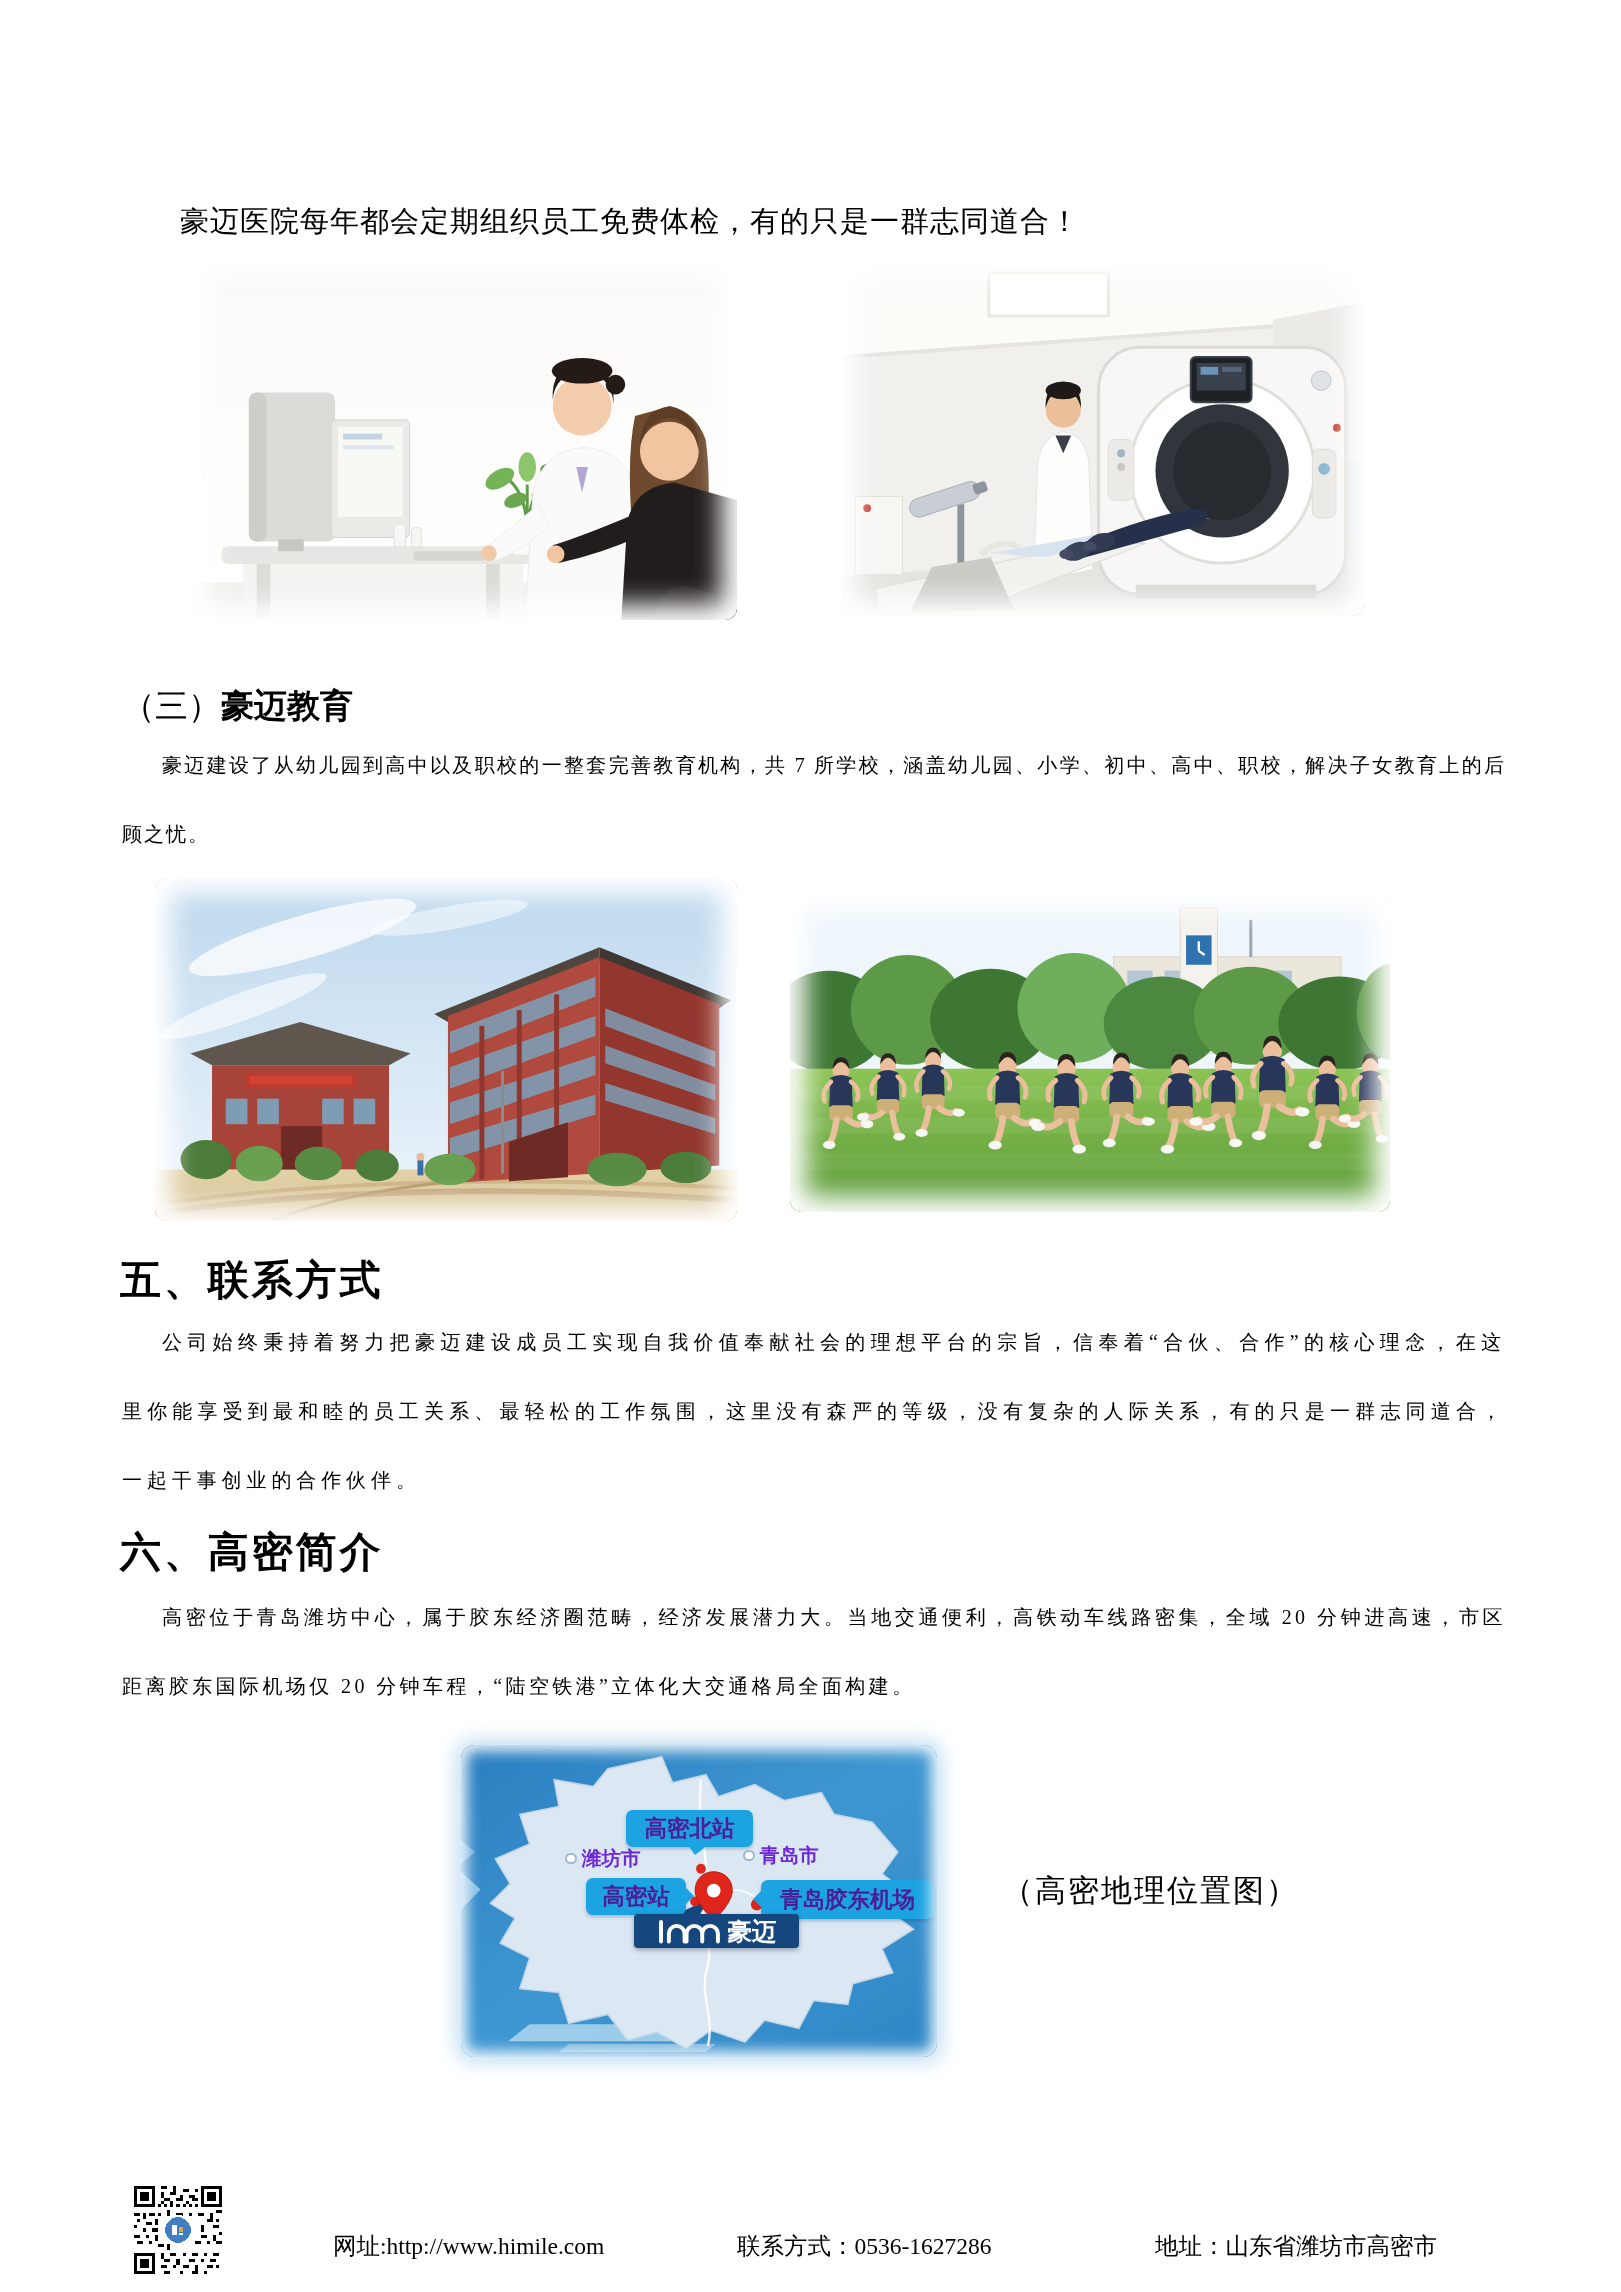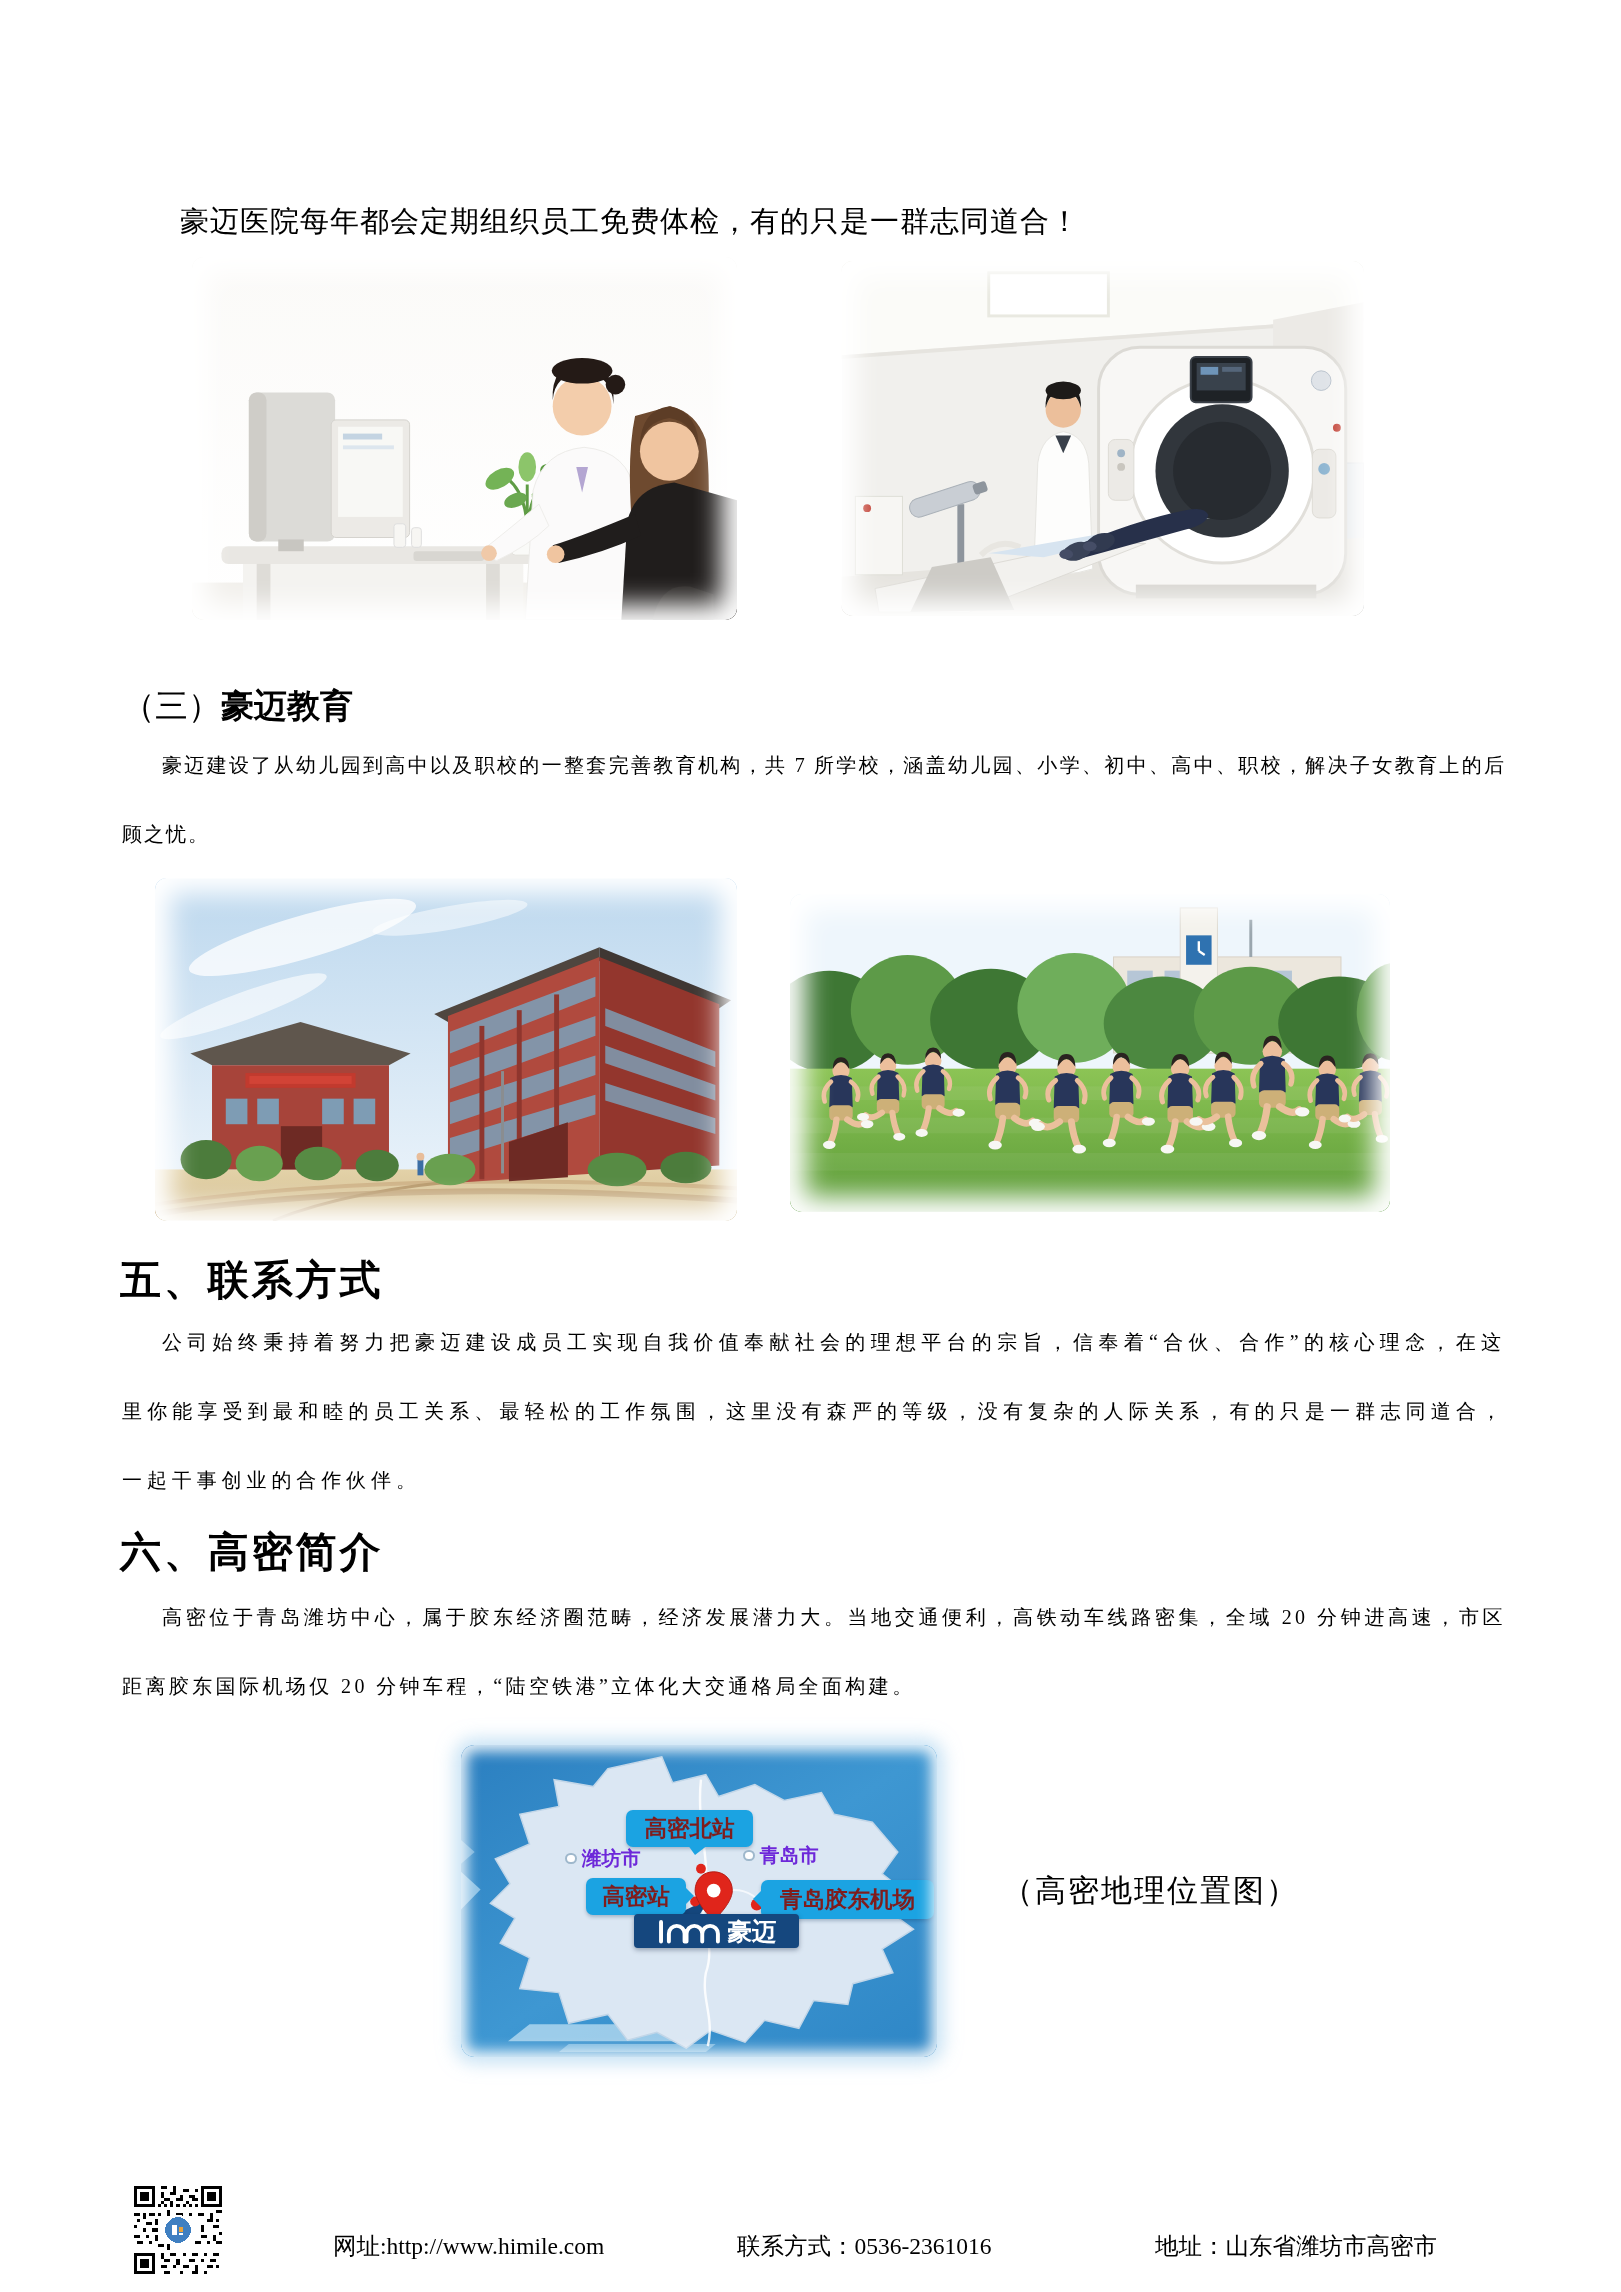--- a/index.html
+++ b/index.html
@@ -29,21 +29,21 @@
   .photo-ct{left:841px;top:261px;width:523px;height:355px;}
   .photo-school{left:155px;top:878px;width:582px;height:343px;}
   .photo-students{left:790px;top:894px;width:600px;height:318px;}
 
   
   .map{position:absolute;left:461px;top:1745px;width:476px;height:312px;border-radius:13.7px;
        overflow:hidden;box-shadow:0 0 17.6px 5.9px rgba(150,200,235,.55);}
   .map svg.mapbg{position:absolute;inset:0;width:100%;height:100%;}
   .map::after{content:"";position:absolute;inset:0;border-radius:inherit;pointer-events:none;
               box-shadow:inset 0 0 13.7px 5.9px rgba(255,255,255,.9);}
-  .badge{position:absolute;background:#1ba3e2;color:#7f1d1d;font-weight:bold;border-radius:6.9px;
+  .badge{position:absolute;background:#1ba3e2;color:#4c1d95;font-weight:bold;border-radius:6.9px;
          text-align:center;white-space:nowrap;box-shadow:0 2px 3.9px rgba(0,40,80,.25);}
   .badge::after{content:"";position:absolute;width:0;height:0;border:8.8px solid transparent;}
   .badge-north{left:165px;top:65px;width:127px;height:37px;font-size:22.5px;line-height:37px;}
   .badge-north::after{bottom:-15.7px;left:61px;border-top-color:#1ba3e2;transform:skewX(-16deg);}
   .badge-station{left:125px;top:133px;width:100px;height:37px;font-size:22.5px;line-height:37px;}
   .badge-station::after{right:-15.7px;top:9.8px;border-left-color:#1ba3e2;}
   .badge-airport{left:300px;top:135px;width:173px;height:39px;font-size:22.5px;line-height:39px;}
   .badge-airport::after{left:-15.7px;top:10.8px;border-right-color:#1ba3e2;}
   .city{position:absolute;color:#6d28d9;font-weight:bold;font-size:19.6px;display:flex;align-items:center;gap:5px;}
   .city .dot{width:7.8px;height:7.8px;border-radius:50%;background:#fff;border:2px solid #9fb8cc;flex:0 0 auto;}
@@ -395,17 +395,17 @@
         M10,24h2v1h-2z M14,24h1v2h-1z M18,24h2v1h-2z M22,24h1v1h-1z M25,24h2v1h-2z
         M9,26h2v1h-2z M13,26h1v1h-1z M16,26h2v1h-2z M20,26h1v2h-1z M24,26h2v1h-2z M27,26h1v1h-1z
         M10,28h2v1h-2z M15,28h1v1h-1z M19,28h2v1h-2z M23,28h1v1h-1z"></path>
       <circle cx="14.5" cy="14.5" r="4.6" fill="#3f7fc1" stroke="#ffffff" stroke-width="0.8"></circle>
       <rect x="12.6" y="12.8" width="1.5" height="3.4" fill="#ffffff"></rect>
       <rect x="14.8" y="13.4" width="1.4" height="1.6" fill="#e8a33d"></rect>
       <rect x="14.8" y="15.4" width="1.4" height="0.8" fill="#ffffff"></rect>
     </svg>
   </div>
   <div class="abs footer-item footer-web">网址:http://www.himile.com</div>
-  <div class="abs footer-item footer-contact">联系方式：0536-2361016</div>
+  <div class="abs footer-item footer-contact">联系方式：0536-1627286</div>
   <div class="abs footer-item footer-address">地址：山东省潍坊市高密市</div>
 
 </div>
 
 
 </body></html>

